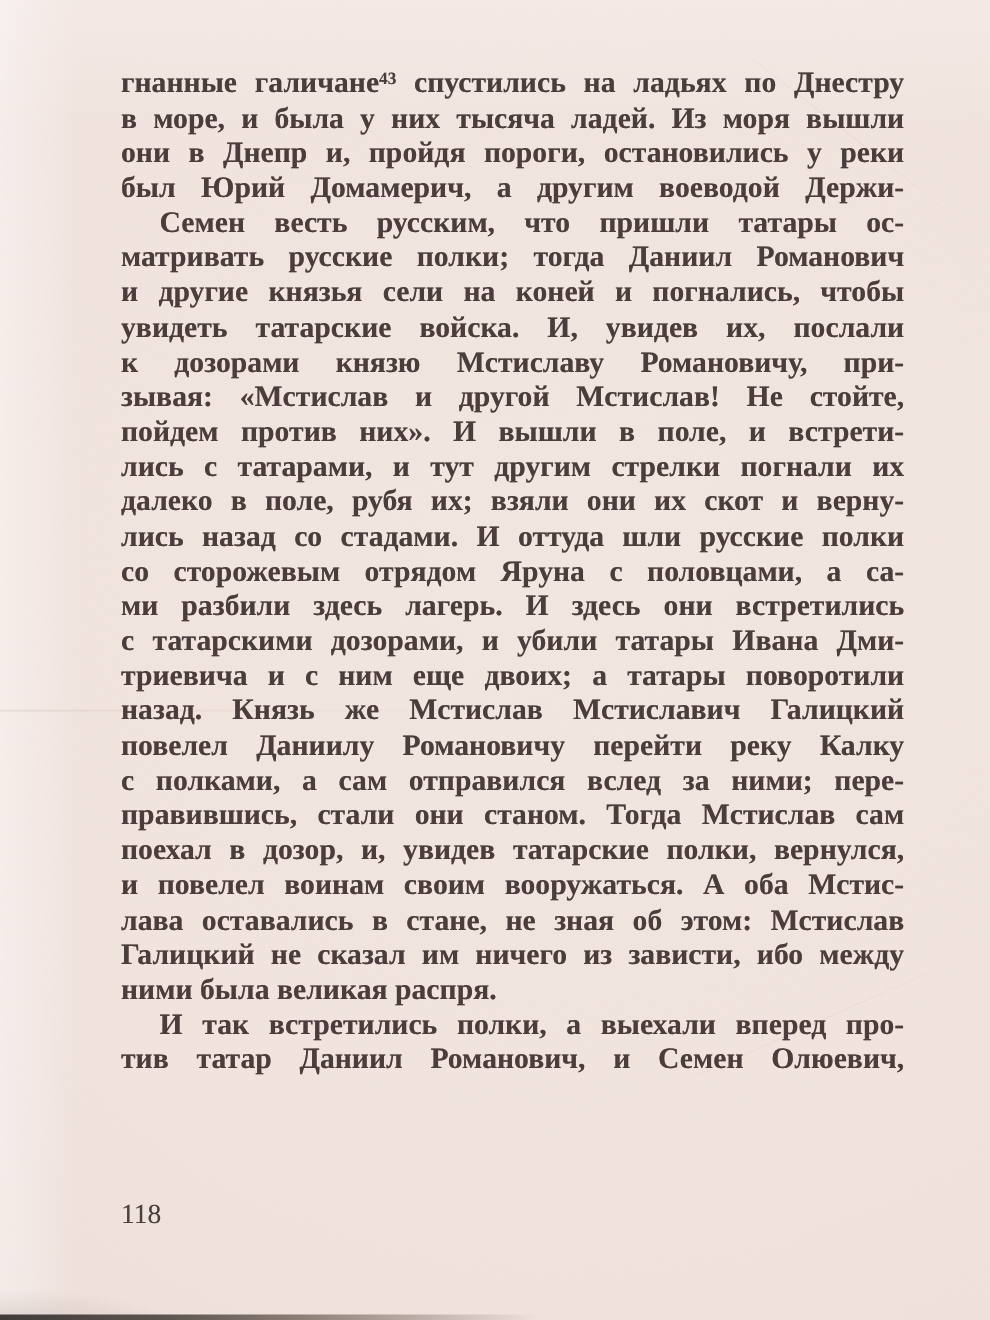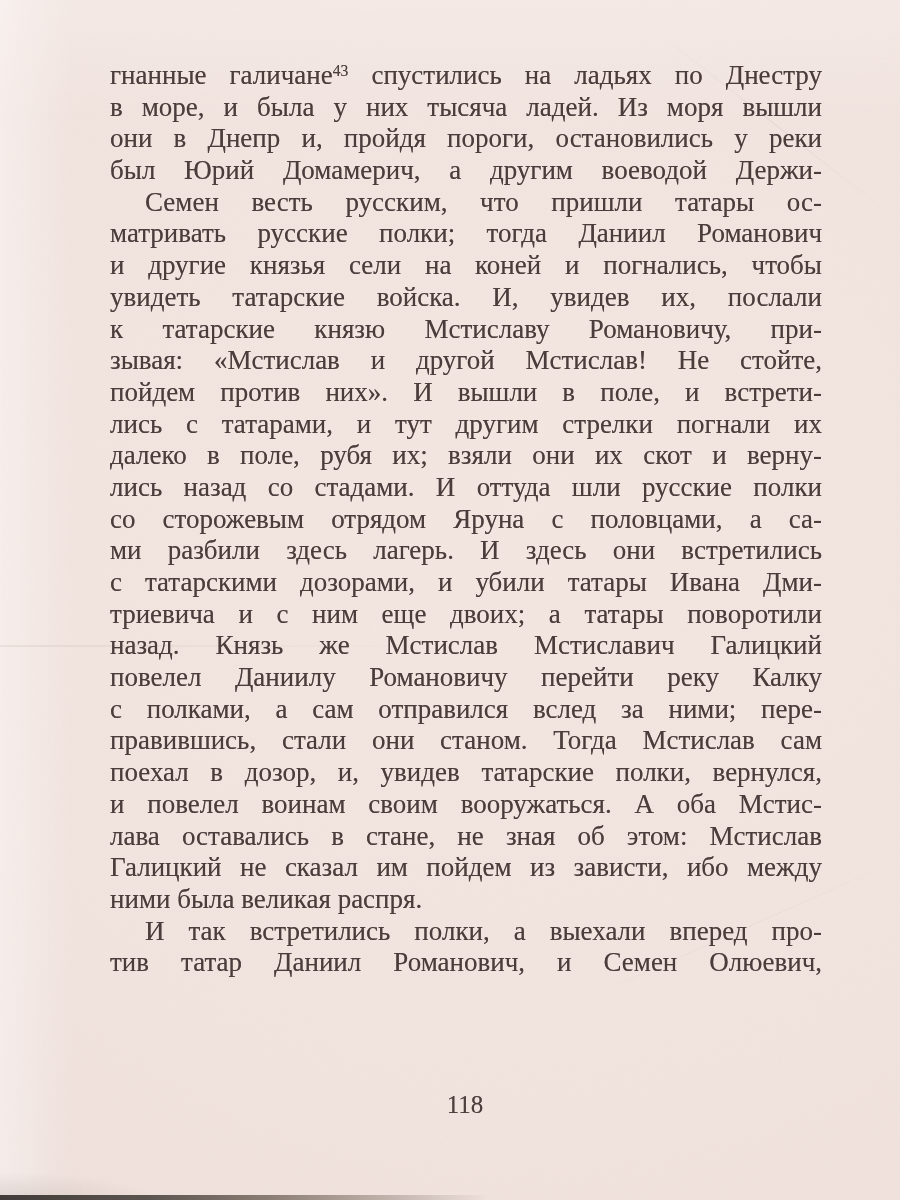--- a/index.html
+++ b/index.html
@@ -53,37 +53,38 @@
     color: #4a3d3b;
     text-shadow: 0 0 0.6px rgba(74,61,59,0.55);
   }
   .para { margin: 0; padding: 0; }
   .line {
     height: 31.7px;
     overflow: hidden;
     text-align: justify;
     text-align-last: justify;
     white-space: normal;
+    font-weight: bold;
   }
   .line.lastline { text-align-last: left; }
   .line.indent { text-indent: 35px; }
   sup {
     font-size: 0.58em;
     line-height: 0;
     vertical-align: baseline;
     position: relative;
     top: -0.48em;
   }
   .footer {
     position: absolute;
     left: 110px;
     top: 1090px;
     width: 710px;
     display: flex;
-    justify-content: center;
+    justify-content: space-between;
     align-items: baseline;
     font-family: "Liberation Serif", "DejaVu Serif", serif;
     font-size: 25px;
     line-height: 30px;
     color: #4c403e;
     text-shadow: 0 0 0.5px rgba(76,64,62,0.5);
   }
   .running-title { font-style: italic; }
   .edge-bottom {
     position: absolute;
@@ -128,38 +129,38 @@
         <div class="line">гнанные галичане<sup>43</sup> спустились на ладьях по Днестру</div>
         <div class="line">в море, и была у них тысяча ладей. Из моря вышли</div>
         <div class="line">они в Днепр и, пройдя пороги, остановились у реки</div>
         <div class="line">был Юрий Домамерич, а другим воеводой Держи-</div>
       </div>
       <div class="para">
         <div class="line indent">Семен весть русским, что пришли татары ос-</div>
         <div class="line">матривать русские полки; тогда Даниил Романович</div>
         <div class="line">и другие князья сели на коней и погнались, чтобы</div>
         <div class="line">увидеть татарские войска. И, увидев их, послали</div>
-        <div class="line">к татарские князю Мстиславу Романовичу, при-</div>
+        <div class="line">к дозорами князю Мстиславу Романовичу, при-</div>
         <div class="line">зывая: «Мстислав и другой Мстислав! Не стойте,</div>
         <div class="line">пойдем против них». И вышли в поле, и встрети-</div>
         <div class="line">лись с татарами, и тут другим стрелки погнали их</div>
         <div class="line">далеко в поле, рубя их; взяли они их скот и верну-</div>
         <div class="line">лись назад со стадами. И оттуда шли русские полки</div>
         <div class="line">со сторожевым отрядом Яруна с половцами, а са-</div>
         <div class="line">ми разбили здесь лагерь. И здесь они встретились</div>
         <div class="line">с татарскими дозорами, и убили татары Ивана Дми-</div>
         <div class="line">триевича и с ним еще двоих; а татары поворотили</div>
         <div class="line">назад. Князь же Мстислав Мстиславич Галицкий</div>
         <div class="line">повелел Даниилу Романовичу перейти реку Калку</div>
         <div class="line">с полками, а сам отправился вслед за ними; пере-</div>
         <div class="line">правившись, стали они станом. Тогда Мстислав сам</div>
         <div class="line">поехал в дозор, и, увидев татарские полки, вернулся,</div>
         <div class="line">и повелел воинам своим вооружаться. А оба Мстис-</div>
         <div class="line">лава оставались в стане, не зная об этом: Мстислав</div>
-        <div class="line">Галицкий не сказал им пойдем из зависти, ибо между</div>
+        <div class="line">Галицкий не сказал им ничего из зависти, ибо между</div>
         <div class="line lastline">ними была великая распря.</div>
       </div>
       <div class="para">
         <div class="line indent">И так встретились полки, а выехали вперед про-</div>
         <div class="line">тив татар Даниил Романович, и Семен Олюевич,</div>
       </div>
     </div>
 
   <div class="footer">
     <span class="page-number">118</span>

